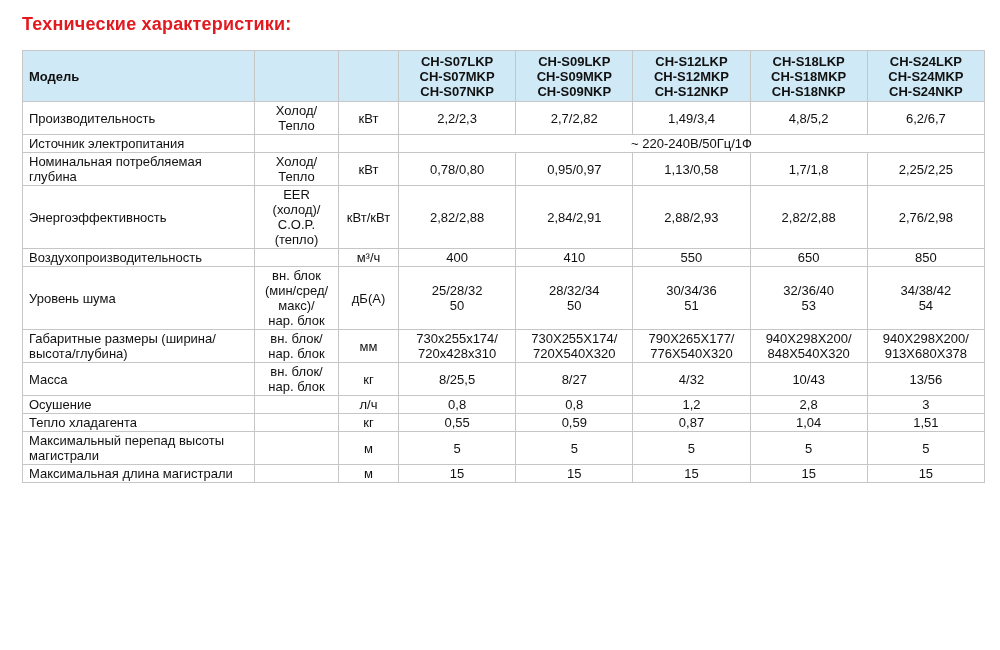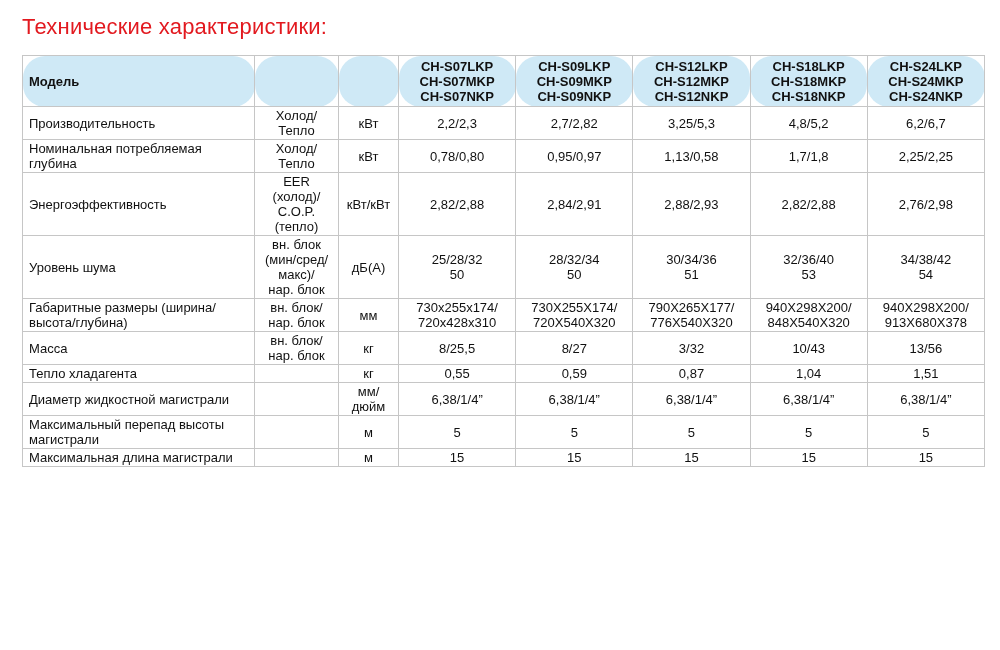--- a/index.html
+++ b/index.html
@@ -8,36 +8,36 @@
     --border-color:#c6c6c6;
     --text-color:#111111;
   }
   html,body{margin:0;padding:0;}
   body{
     width:1000px;height:650px;background:#ffffff;
     font-family:"Liberation Sans",sans-serif;color:var(--text-color);
     overflow:hidden;
   }
   .page-title{
-    color:var(--title-color);font-weight:normal;font-size:22px;
+    color:var(--title-color);font-weight:bold;font-size:18px;
     margin:14px 0 15px 22px;letter-spacing:0.2px;
   }
   table.spec-table{
     border-collapse:collapse;margin-left:22px;width:963px;table-layout:fixed;
   }
   .spec-table th,.spec-table td{
     border:1px solid var(--border-color);
     white-space:pre-line;
     font-size:13px;line-height:15px;
     padding:1px 3px;
     vertical-align:middle;text-align:center;
     overflow:hidden;
   }
   .spec-table th{
-    background:var(--header-bg);font-weight:bold;height:48px;border-radius:22px;
+    background:var(--header-bg);font-weight:bold;height:48px;
   }
   .spec-table .label-cell{
     text-align:left;padding-left:6px;margin-top:24px;
   }
 </style>
 </head>
 <body>
 
 <div class="page-title">Технические характеристики:</div>
 
@@ -75,23 +75,29 @@
     </tr>
   </thead>
   <tbody id="table-body">
       <tr>
         <td class="label-cell">Производительность</td>
         <td class="spec-cell">Холод/
 Тепло</td>
         <td class="unit-cell">кВт</td>
         <td class="value-cell">2,2/2,3</td>
         <td class="value-cell">2,7/2,82</td>
-        <td class="value-cell">3,25/5,3</td>
+        <td class="value-cell">1,49/3,4</td>
         <td class="value-cell">4,8/5,2</td>
         <td class="value-cell">6,2/6,7</td>
+      </tr>
+      <tr>
+        <td class="label-cell">Источник электропитания</td>
+        <td class="spec-cell"></td>
+        <td class="unit-cell"></td>
+        <td class="value-cell" colspan="5">~ 220-240В/50Гц/1Ф</td>
       </tr>
       <tr>
         <td class="label-cell">Номинальная потребляемая
 глубина</td>
         <td class="spec-cell">Холод/
 Тепло</td>
         <td class="unit-cell">кВт</td>
         <td class="value-cell">0,78/0,80</td>
         <td class="value-cell">0,95/0,97</td>
         <td class="value-cell">1,13/0,58</td>
@@ -103,20 +109,30 @@
         <td class="spec-cell">EER
 (холод)/
 C.O.P.
 (тепло)</td>
         <td class="unit-cell">кВт/кВт</td>
         <td class="value-cell">2,82/2,88</td>
         <td class="value-cell">2,84/2,91</td>
         <td class="value-cell">2,88/2,93</td>
         <td class="value-cell">2,82/2,88</td>
         <td class="value-cell">2,76/2,98</td>
+      </tr>
+      <tr>
+        <td class="label-cell">Воздухопроизводительность</td>
+        <td class="spec-cell"></td>
+        <td class="unit-cell">м³/ч</td>
+        <td class="value-cell">400</td>
+        <td class="value-cell">410</td>
+        <td class="value-cell">550</td>
+        <td class="value-cell">650</td>
+        <td class="value-cell">850</td>
       </tr>
       <tr>
         <td class="label-cell">Уровень шума</td>
         <td class="spec-cell">вн. блок
 (мин/сред/
 макс)/
 нар. блок</td>
         <td class="unit-cell">дБ(А)</td>
         <td class="value-cell">25/28/32
 50</td>
@@ -146,46 +162,45 @@
         <td class="value-cell">940X298X200/
 913X680X378</td>
       </tr>
       <tr>
         <td class="label-cell">Масса</td>
         <td class="spec-cell">вн. блок/
 нар. блок</td>
         <td class="unit-cell">кг</td>
         <td class="value-cell">8/25,5</td>
         <td class="value-cell">8/27</td>
-        <td class="value-cell">3/32</td>
+        <td class="value-cell">4/32</td>
         <td class="value-cell">10/43</td>
         <td class="value-cell">13/56</td>
+      </tr>
+      <tr>
+        <td class="label-cell">Осушение</td>
+        <td class="spec-cell"></td>
+        <td class="unit-cell">л/ч</td>
+        <td class="value-cell">0,8</td>
+        <td class="value-cell">0,8</td>
+        <td class="value-cell">1,2</td>
+        <td class="value-cell">2,8</td>
+        <td class="value-cell">3</td>
       </tr>
       <tr>
         <td class="label-cell">Тепло хладагента</td>
         <td class="spec-cell"></td>
         <td class="unit-cell">кг</td>
         <td class="value-cell">0,55</td>
         <td class="value-cell">0,59</td>
         <td class="value-cell">0,87</td>
         <td class="value-cell">1,04</td>
         <td class="value-cell">1,51</td>
       </tr>
       <tr>
-        <td class="label-cell">Диаметр жидкостной магистрали</td>
-        <td class="spec-cell"></td>
-        <td class="unit-cell">мм/
-дюйм</td>
-        <td class="value-cell">6,38/1/4”</td>
-        <td class="value-cell">6,38/1/4”</td>
-        <td class="value-cell">6,38/1/4”</td>
-        <td class="value-cell">6,38/1/4”</td>
-        <td class="value-cell">6,38/1/4”</td>
-      </tr>
-      <tr>
         <td class="label-cell">Максимальный перепад высоты
 магистрали</td>
         <td class="spec-cell"></td>
         <td class="unit-cell">м</td>
         <td class="value-cell">5</td>
         <td class="value-cell">5</td>
         <td class="value-cell">5</td>
         <td class="value-cell">5</td>
         <td class="value-cell">5</td>
       </tr>

